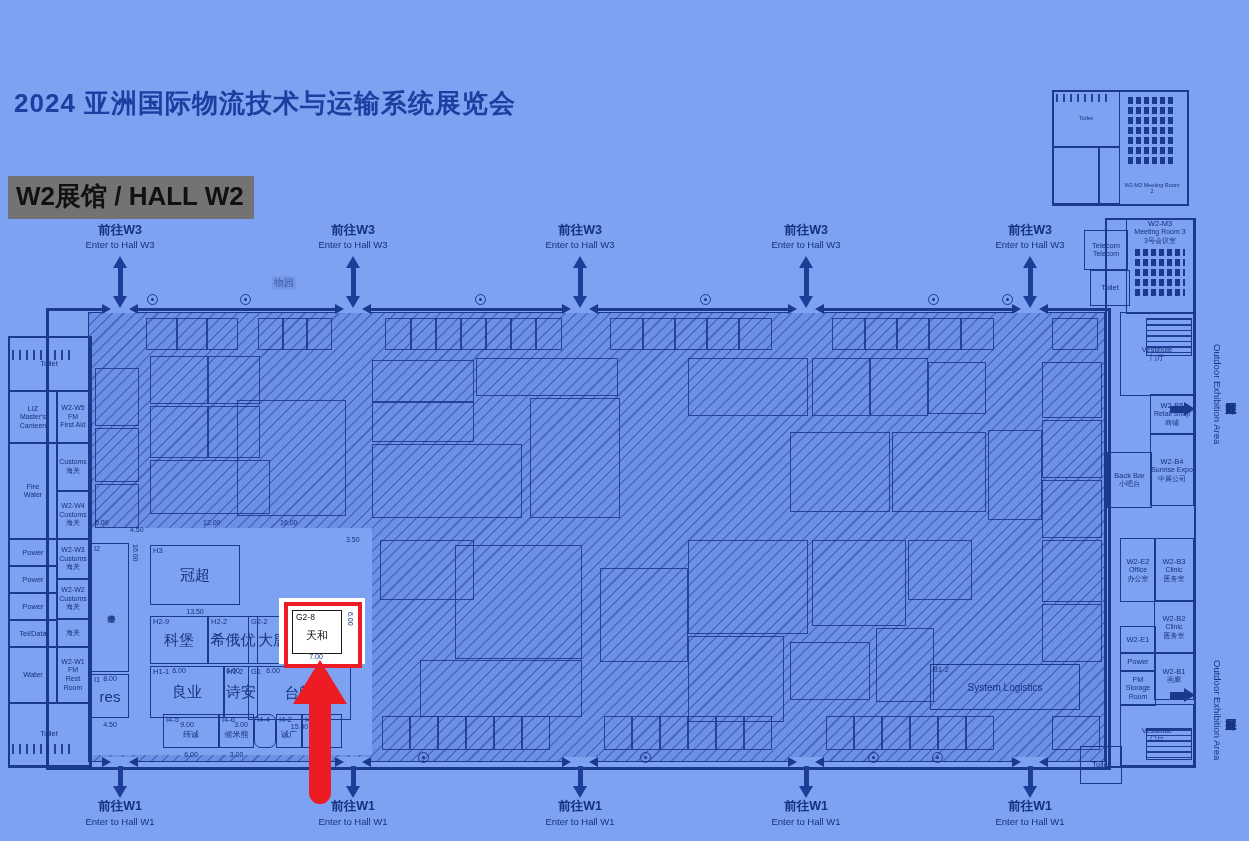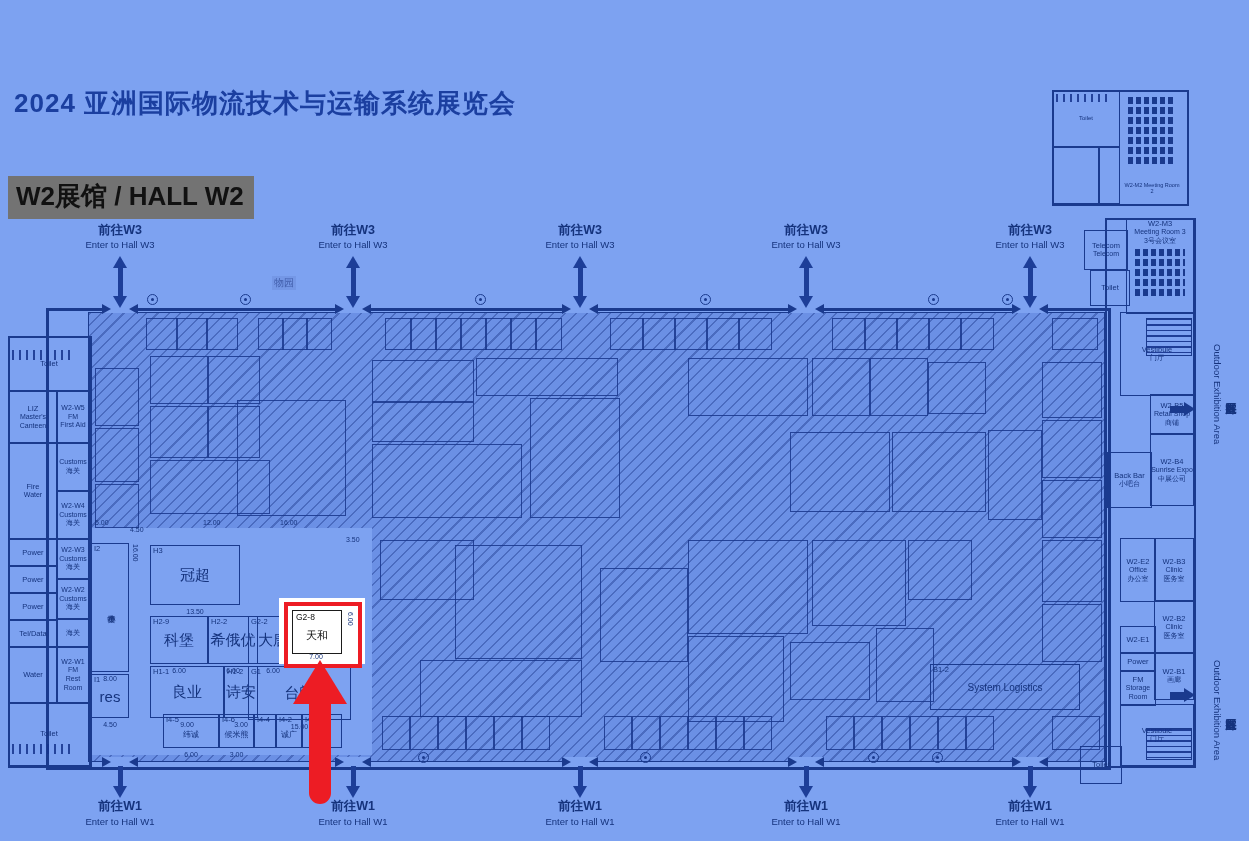--- a/index.html
+++ b/index.html
@@ -345,21 +345,21 @@
     <div class="abs booth" style="left: 163px; top: 714px; width: 54px; height: 32px;">
       <div class="bid">I4-5</div>
       <div class="bname" style="font-size: 8px; padding-top: 6px;">纬诚</div>
       <div class="bdim">6.00</div>
     </div>
     <div class="abs booth" style="left: 219px; top: 714px; width: 33px; height: 32px;">
       <div class="bid">I4-6</div>
       <div class="bname" style="font-size: 8px; padding-top: 6px;">候米熊</div>
       <div class="bdim">3.00</div>
     </div>
-    <div class="abs booth" style="left: 254px; top: 714px; width: 20px; height: 32px;">
+    <div class="abs booth" style="left: 254px; top: 714px; width: 20px; height: 32px; border-radius: 7px;">
       <div class="bid">I4-4</div>
     </div>
     <div class="abs booth" style="left: 276px; top: 714px; width: 24px; height: 32px;">
       <div class="bid">I4-2</div>
       <div class="bname" style="font-size: 8px; padding-top: 6px;">诚广</div>
     </div>
     <div class="abs booth" style="left: 302px; top: 714px; width: 38px; height: 32px;">
       <div class="bid">I4-1</div>
       <div class="bname" style="font-size: 8px; padding-top: 6px;">易卡</div>
     </div>

